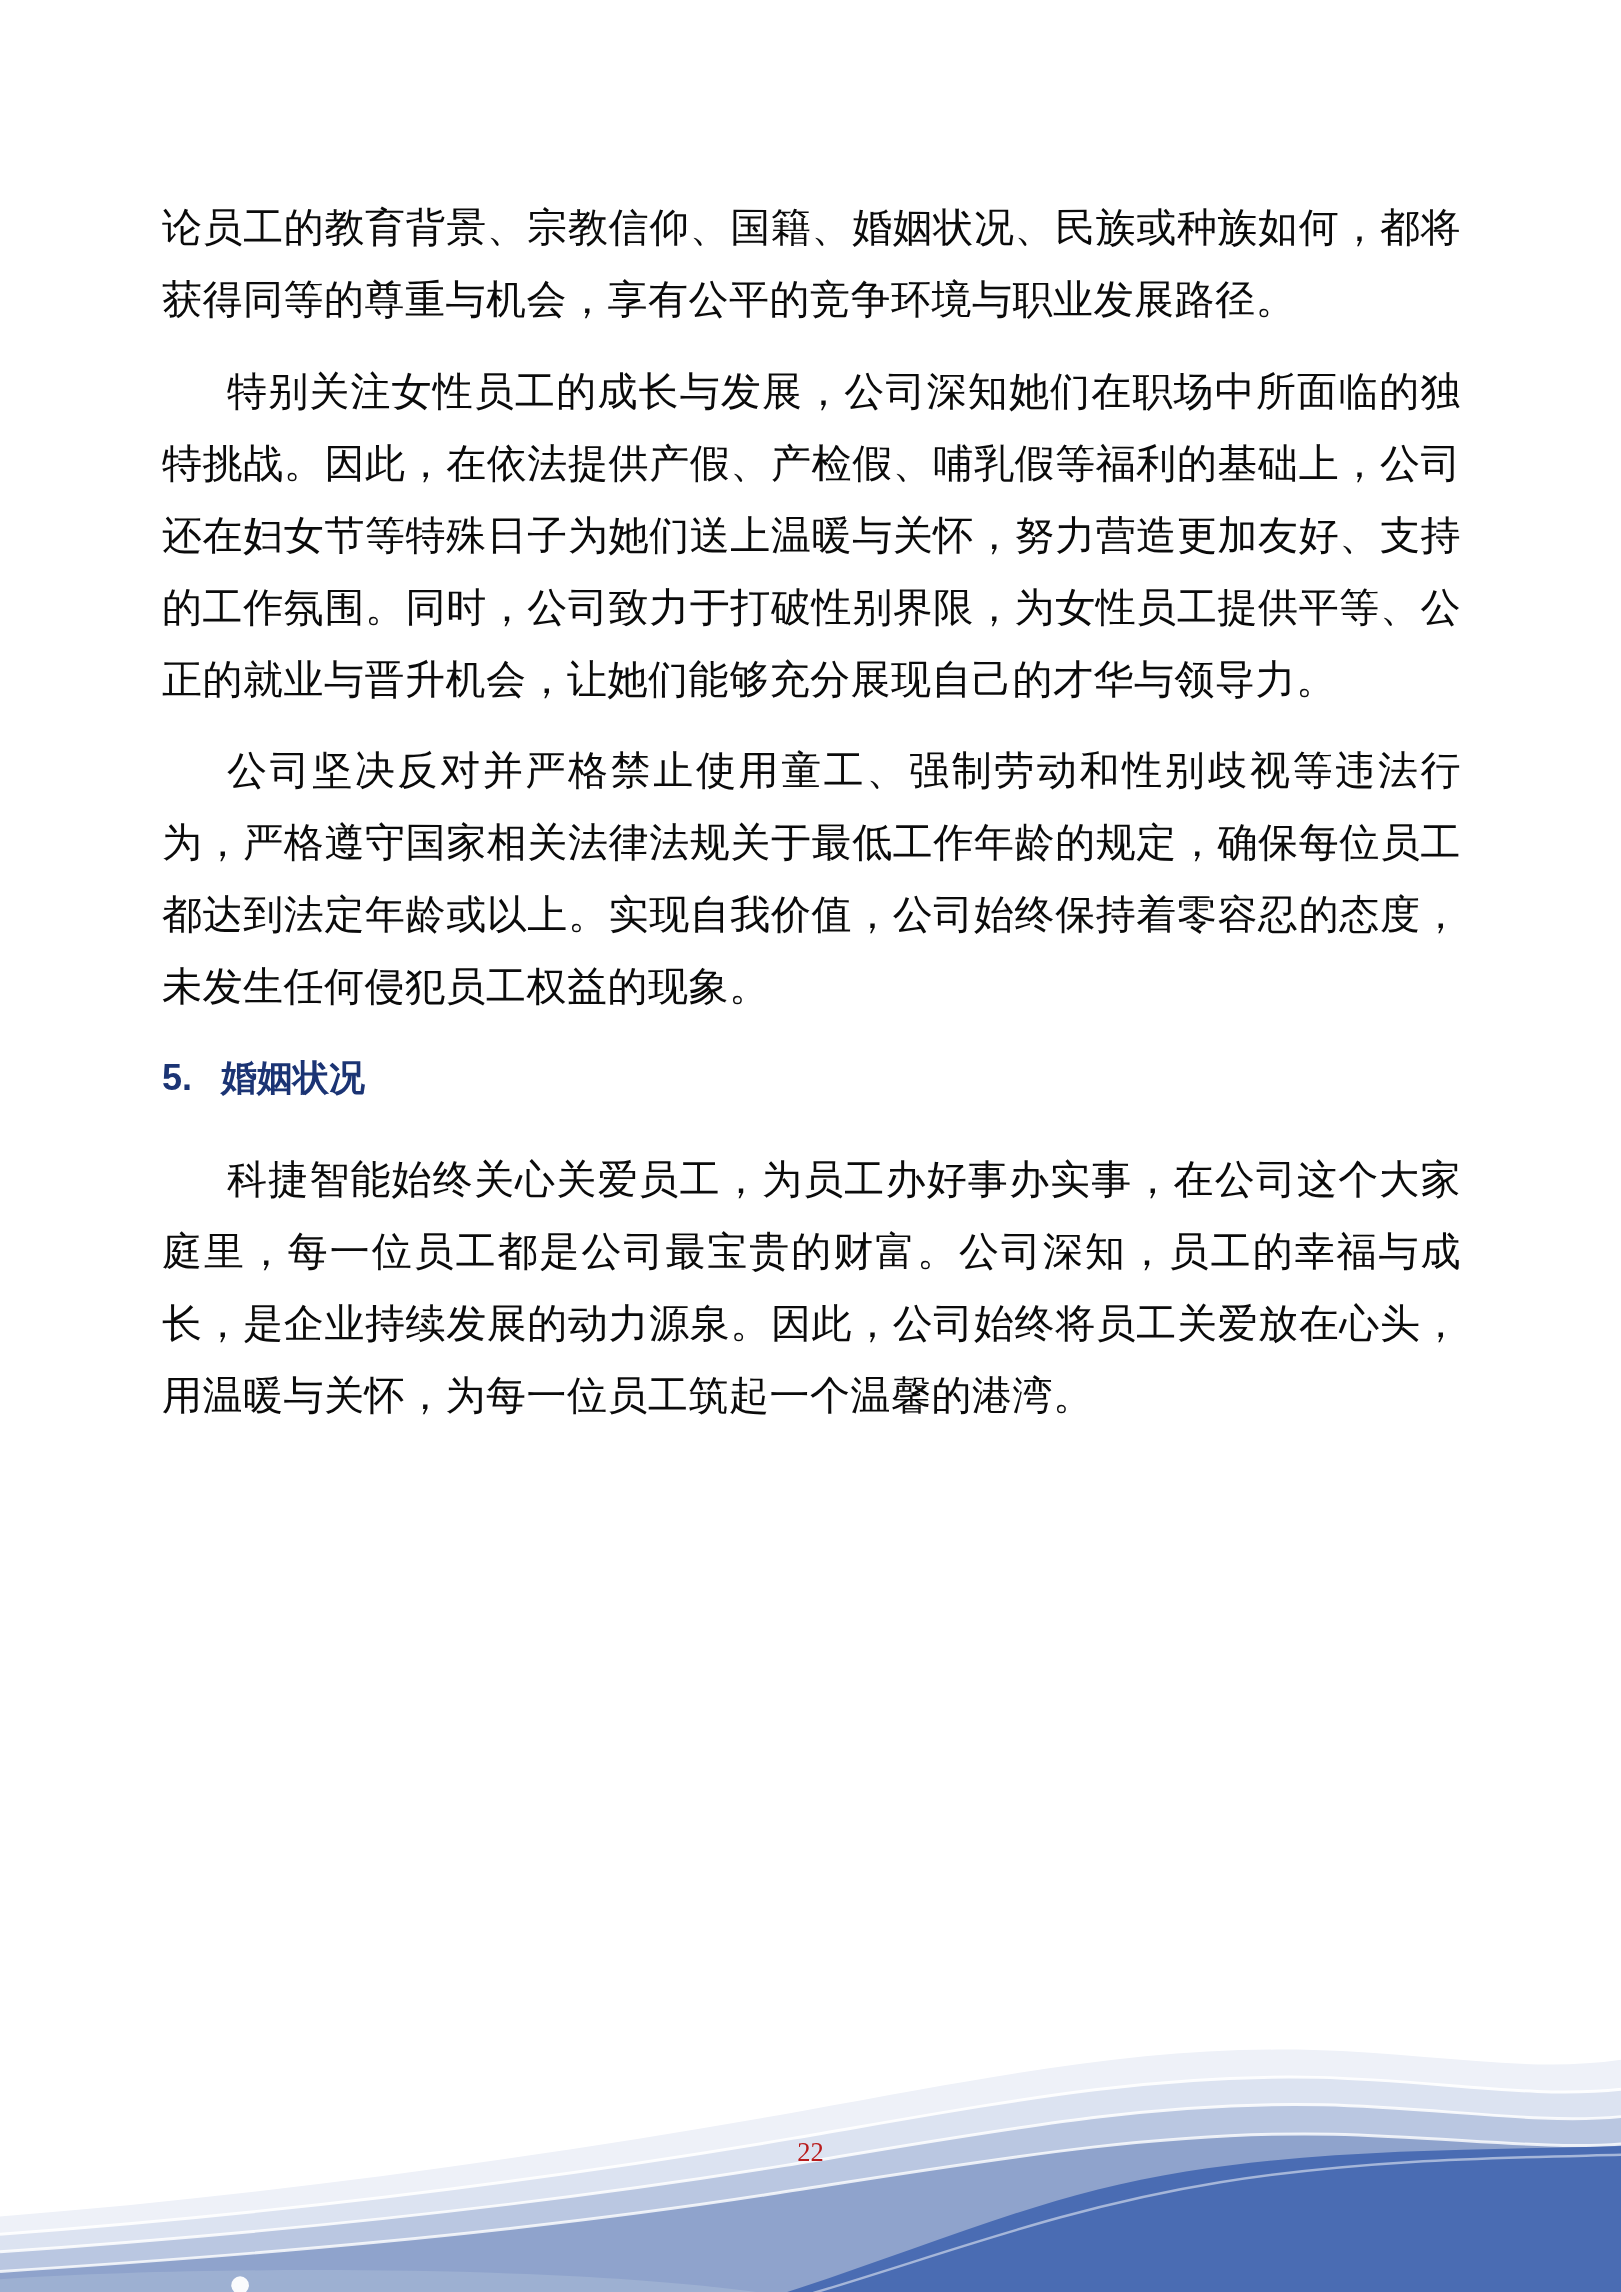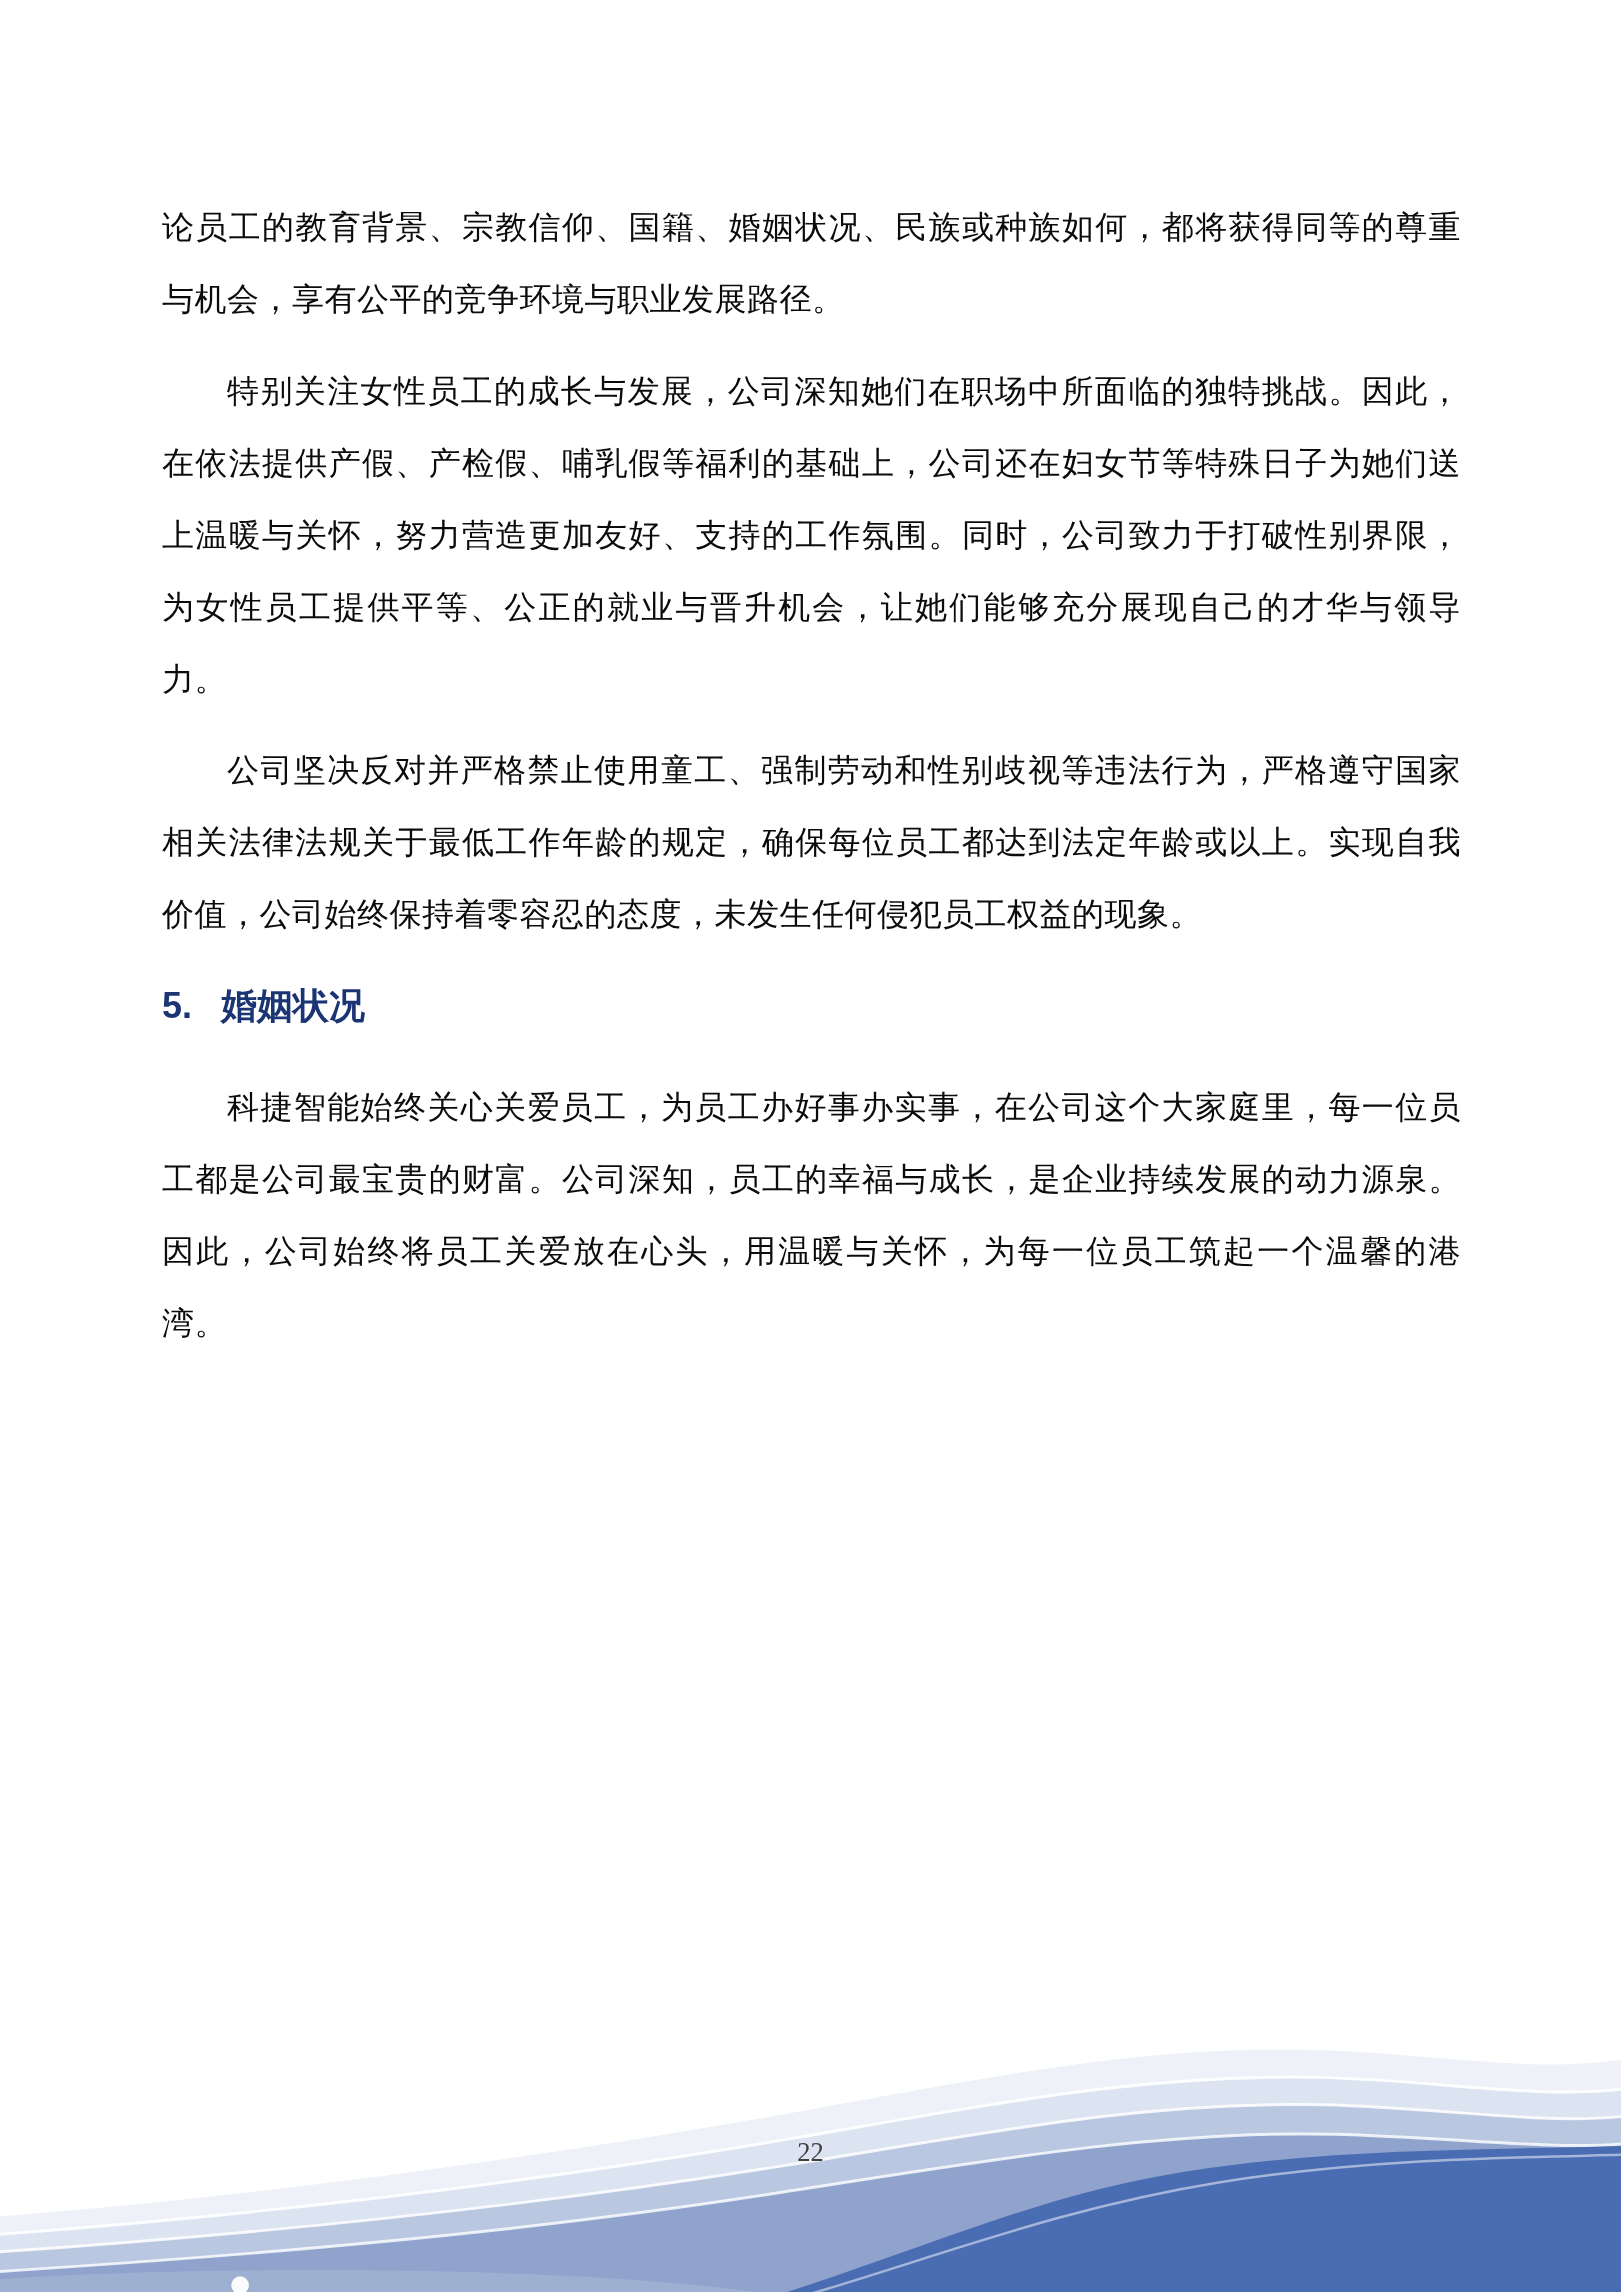--- a/index.html
+++ b/index.html
@@ -12,21 +12,21 @@
     font-family:"Liberation Sans","DejaVu Sans",sans-serif;
   }
   .content{
     position:absolute;
     left:162px;
     top:191px;
     width:1299px;
   }
   .para{
     margin:0 0 19.6px 0;
-    font-size:32px;
+    font-size:40px;
     line-height:72px;
     color:#0b0b0b;
     text-align:justify;
     text-justify:inter-ideograph;
     letter-spacing:0.5px;
   }
   .para.indent{ text-indent:65px; }
   .section-heading{
     display:flex;
     align-items:baseline;
@@ -37,21 +37,21 @@
     line-height:72px;
   }
   .section-heading .num{ width:59px; }
   .page-number{
     position:absolute;
     left:0; right:0;
     top:2137px;
     text-align:center;
     font-family:"Liberation Serif","DejaVu Serif",serif;
     font-size:26.5px;
-    color:#404040;
+    color:#b91c1c;
     z-index:5;
   }
   .wave-wrap{
     position:absolute;
     left:0; bottom:0;
     width:1621px;
     height:392px;
     z-index:1;
   }
   .wave-wrap svg{ display:block; width:100%; height:100%; }

